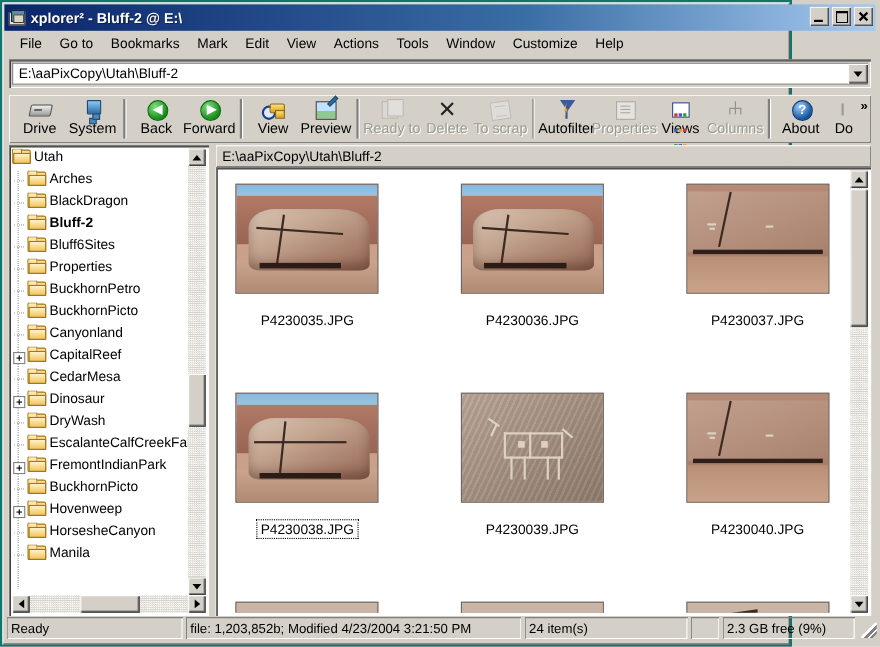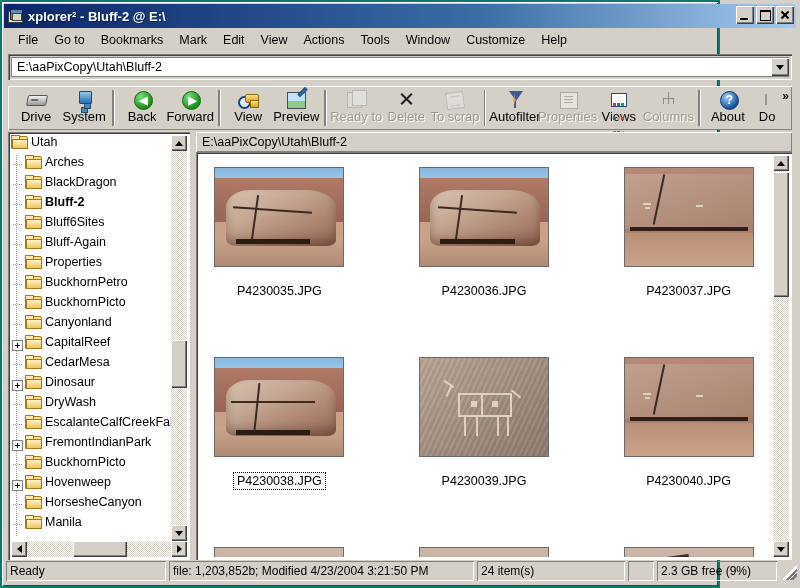--- a/index.html
+++ b/index.html
@@ -486,32 +486,20 @@
             <i class="vline"></i>
           </div>
         <div class="folder">
             <i class="back"></i>
             <i class="tab"></i>
             <i class="front"></i>
           </div>
         <span class="lbl">Bluff6Sites</span>
       </div>
 
-      <div class="trow">
-        <div class="tw">
-            <i class="dots"></i>
-            <i class="vline"></i>
-          </div>
-        <div class="folder">
-            <i class="back"></i>
-            <i class="tab"></i>
-            <i class="front"></i>
-          </div>
-        <span class="lbl">Bluff-Again</span>
-      </div>
 
       <div class="trow">
         <div class="tw">
             <i class="dots"></i>
             <i class="vline"></i>
           </div>
         <div class="folder">
             <i class="back"></i>
             <i class="tab"></i>
             <i class="front"></i>

